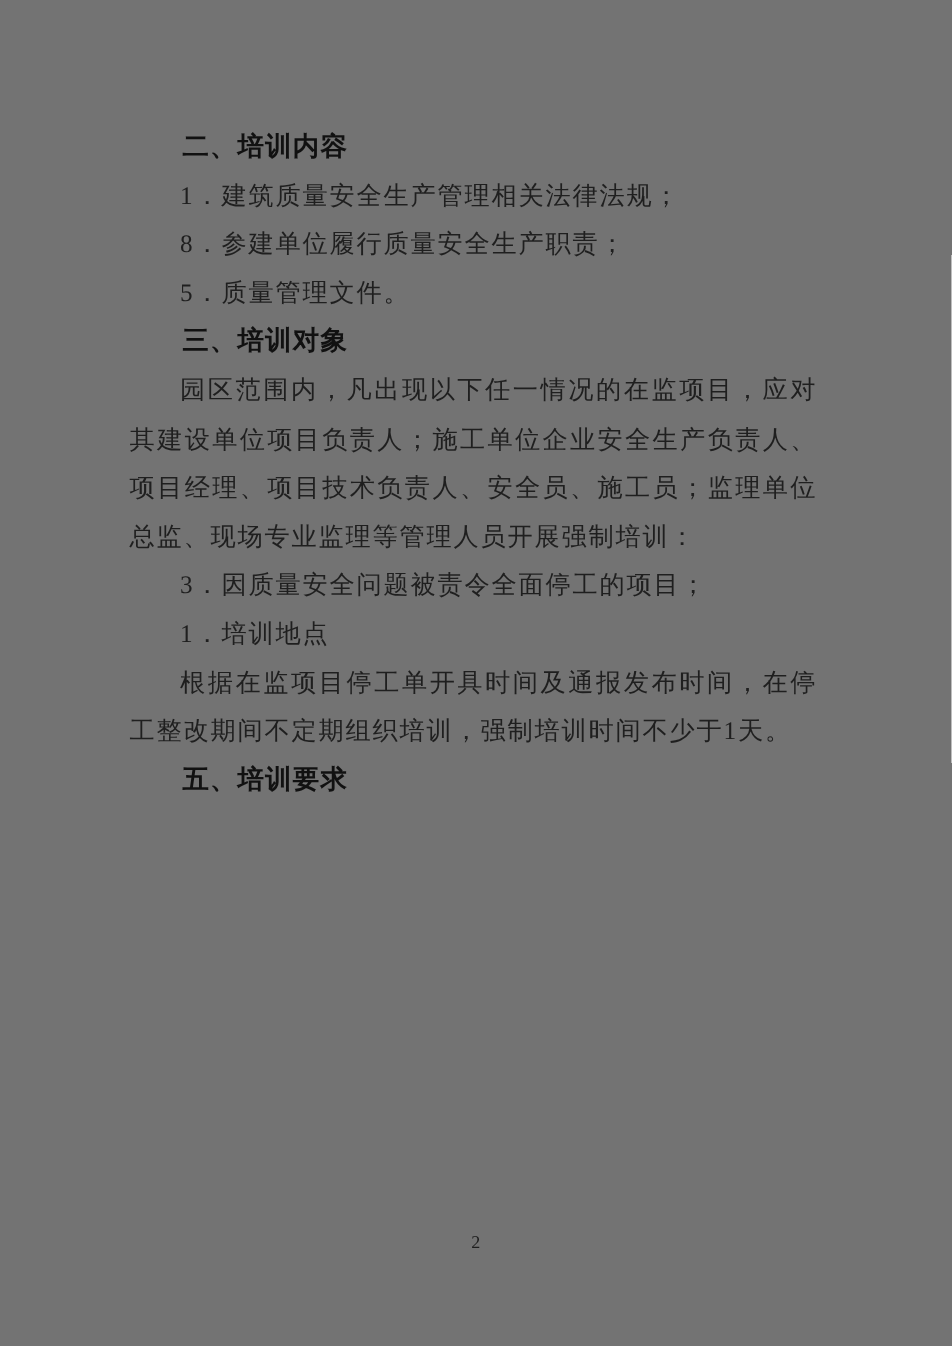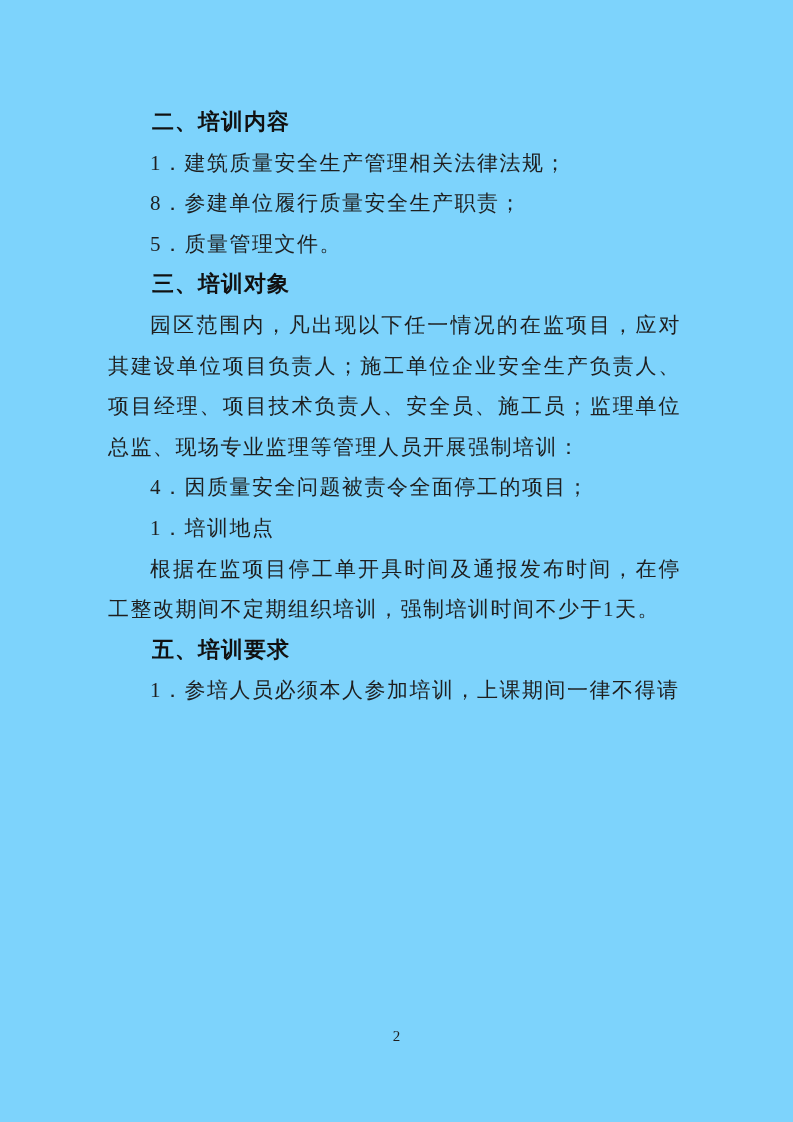--- a/index.html
+++ b/index.html
@@ -4,21 +4,21 @@
 <style>
   html, body {
     margin: 0;
     padding: 0;
     background: #ffffff;
   }
   .page {
     position: relative;
     width: 793px;
     height: 1122px;
-    background: #7dd3fc;
+    background: #737373;
     overflow: hidden;
     color: #1f1f1f;
   }
   .doc-body {
     position: absolute;
     left: 108px;
     top: 102px;
     width: 573px;
     font-family: "Liberation Serif", "DejaVu Serif", serif;
     font-size: 21px;
@@ -59,24 +59,23 @@
 <div class="page">
   <div class="doc-body">
 
     <h2>二、培训内容</h2>
     <p>1．建筑质量安全生产管理相关法律法规；</p>
     <p>8．参建单位履行质量安全生产职责；</p>
     <p>5．质量管理文件。</p>
 
     <h2>三、培训对象</h2>
     <p>园区范围内，凡出现以下任一情况的在监项目，应对其建设单位项目负责人；施工单位企业安全生产负责人、项目经理、项目技术负责人、安全员、施工员；监理单位总监、现场专业监理等管理人员开展强制培训：</p>
-    <p>4．因质量安全问题被责令全面停工的项目；</p>
+    <p>3．因质量安全问题被责令全面停工的项目；</p>
 
     <p>1．培训地点</p>
     <p>根据在监项目停工单开具时间及通报发布时间，在停工整改期间不定期组织培训，强制培训时间不少于1天。</p>
 
     <h2>五、培训要求</h2>
-    <p>1．参培人员必须本人参加培训，上课期间一律不得请</p>
 
   </div>
 
   <div class="page-number">2</div>
 </div>
 
 </body></html>

